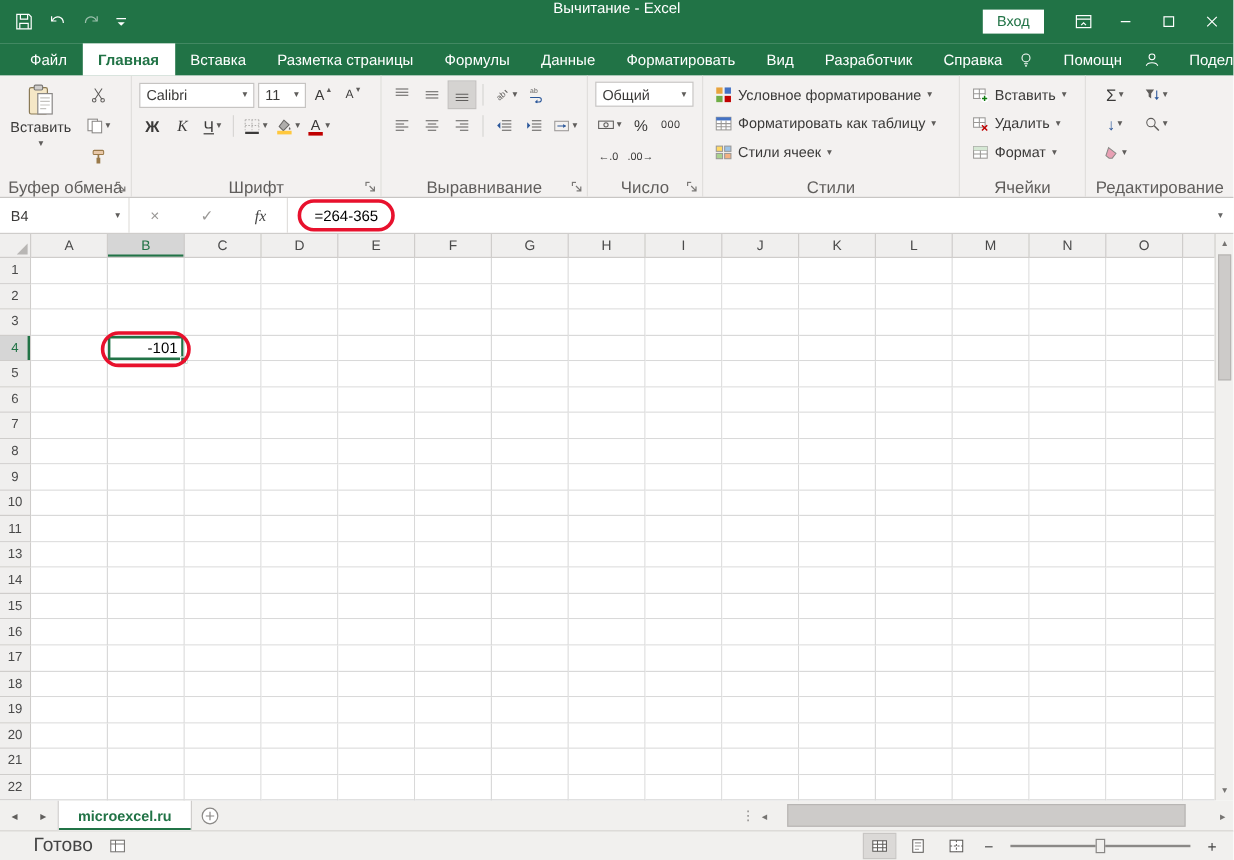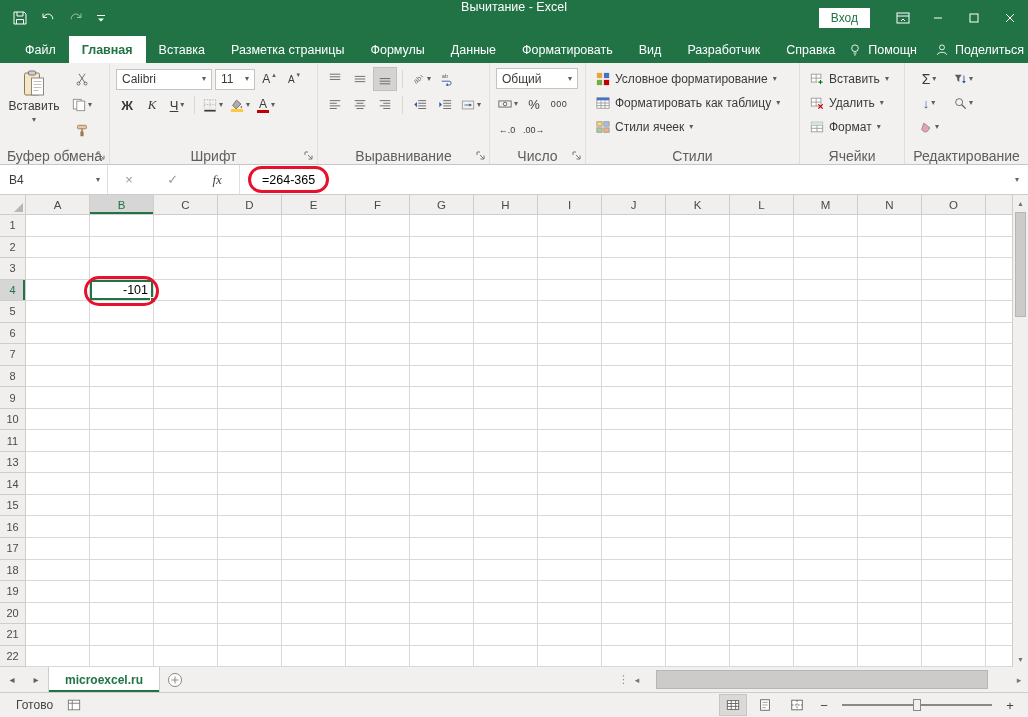--- a/index.html
+++ b/index.html
@@ -23,21 +23,21 @@
   .signin{background:#fff;color:var(--green);font-size:12px;padding:3px 12px;margin-right:16px;}
   .ribbonopts{width:34px;height:100%;display:flex;align-items:center;justify-content:center;}
   .winbtn{width:36px;height:100%;display:flex;align-items:center;justify-content:center;font-size:15px;}
 
   
   .tabbar{height:27px;background:var(--green);display:flex;align-items:stretch;color:#fff;flex:none;}
   .tabs{display:flex;margin-left:12px;}
   .tab{padding:0 13px;display:flex;align-items:center;font-size:12.5px;white-space:nowrap;}
   .tab.active{background:#fff;color:var(--green);font-weight:bold;}
   .tabbar-right{margin-left:auto;display:flex;align-items:center;gap:18px;padding-right:14px;}
-  .tbr-item{display:flex;align-items:center;gap:6px;font-size:12.5px;white-space:nowrap;}
+  .tbr-item{display:flex;align-items:center;gap:24px;font-size:12.5px;white-space:nowrap;}
 
   
   .ribbon{height:102px;background:var(--ribbon);border-bottom:1px solid #c8c6c4;display:flex;flex:none;}
   .rgroup{position:relative;border-right:1px solid var(--line);padding:5px 4px 18px 6px;flex:none;}
   .rg-footer{position:absolute;left:0;right:0;bottom:2px;text-align:center;height:14px;}
   .rg-label{font-size:14px;color:#605e5c;}
   .launcher{position:absolute;right:3px;bottom:3px;}
   .rrow{display:flex;align-items:center;gap:3px;margin-bottom:4px;}
   .rbtn{height:22px;min-width:22px;display:flex;align-items:center;justify-content:center;gap:2px;padding:0 2px;}
   .rbtn.on{background:#d5d3d1;outline:1px solid #c2c0be;}
@@ -105,21 +105,21 @@
   .sheettab{background:#fff;display:flex;align-items:center;padding:0 16px;border-left:1px solid #cfcdcb;border-right:1px solid #cfcdcb;box-shadow:inset 0 -2px 0 var(--green);color:var(--green);font-weight:bold;font-size:12px;}
   .addsheet{width:30px;display:flex;align-items:center;justify-content:center;}
   .hscrollwrap{margin-left:auto;display:flex;align-items:center;width:410px;}
   .hsplit{width:10px;text-align:center;color:#8a8886;font-size:11px;}
   .harrow{width:18px;display:flex;align-items:center;justify-content:center;color:#767472;font-size:9px;}
   .htrack{flex:1;position:relative;height:100%;}
   .hthumb{position:absolute;left:10px;right:22px;top:3px;bottom:3px;background:#cdcbc9;border:1px solid #b8b6b4;}
 
   
   .statusbar{height:24px;background:#f1f0ee;display:flex;align-items:center;flex:none;}
-  .status-text{padding-left:16px;font-size:12px;color:#444;}
+  .status-text{padding-left:28px;font-size:16px;color:#444;}
   .macro{margin-left:14px;display:flex;align-items:center;}
   .status-right{margin-left:auto;display:flex;align-items:center;gap:6px;padding-right:10px;}
   .viewbtn{width:26px;height:20px;display:flex;align-items:center;justify-content:center;}
   .viewbtn.pressed{background:#dbd9d7;outline:1px solid #c8c6c4;}
   .zoomminus,.zoomplus{width:16px;text-align:center;font-size:13px;color:#444;}
   .zoomtrack{width:150px;height:2px;background:#8a8886;position:relative;margin:0 4px;}
   .zoomnotch{position:absolute;left:50%;top:-3px;width:1px;height:8px;background:#8a8886;}
   .zoomthumb{position:absolute;left:50%;top:-5px;width:8px;height:12px;background:#f1f0ee;border:1px solid #8a8886;transform:translateX(-50%);}
 </style>
 </head>

